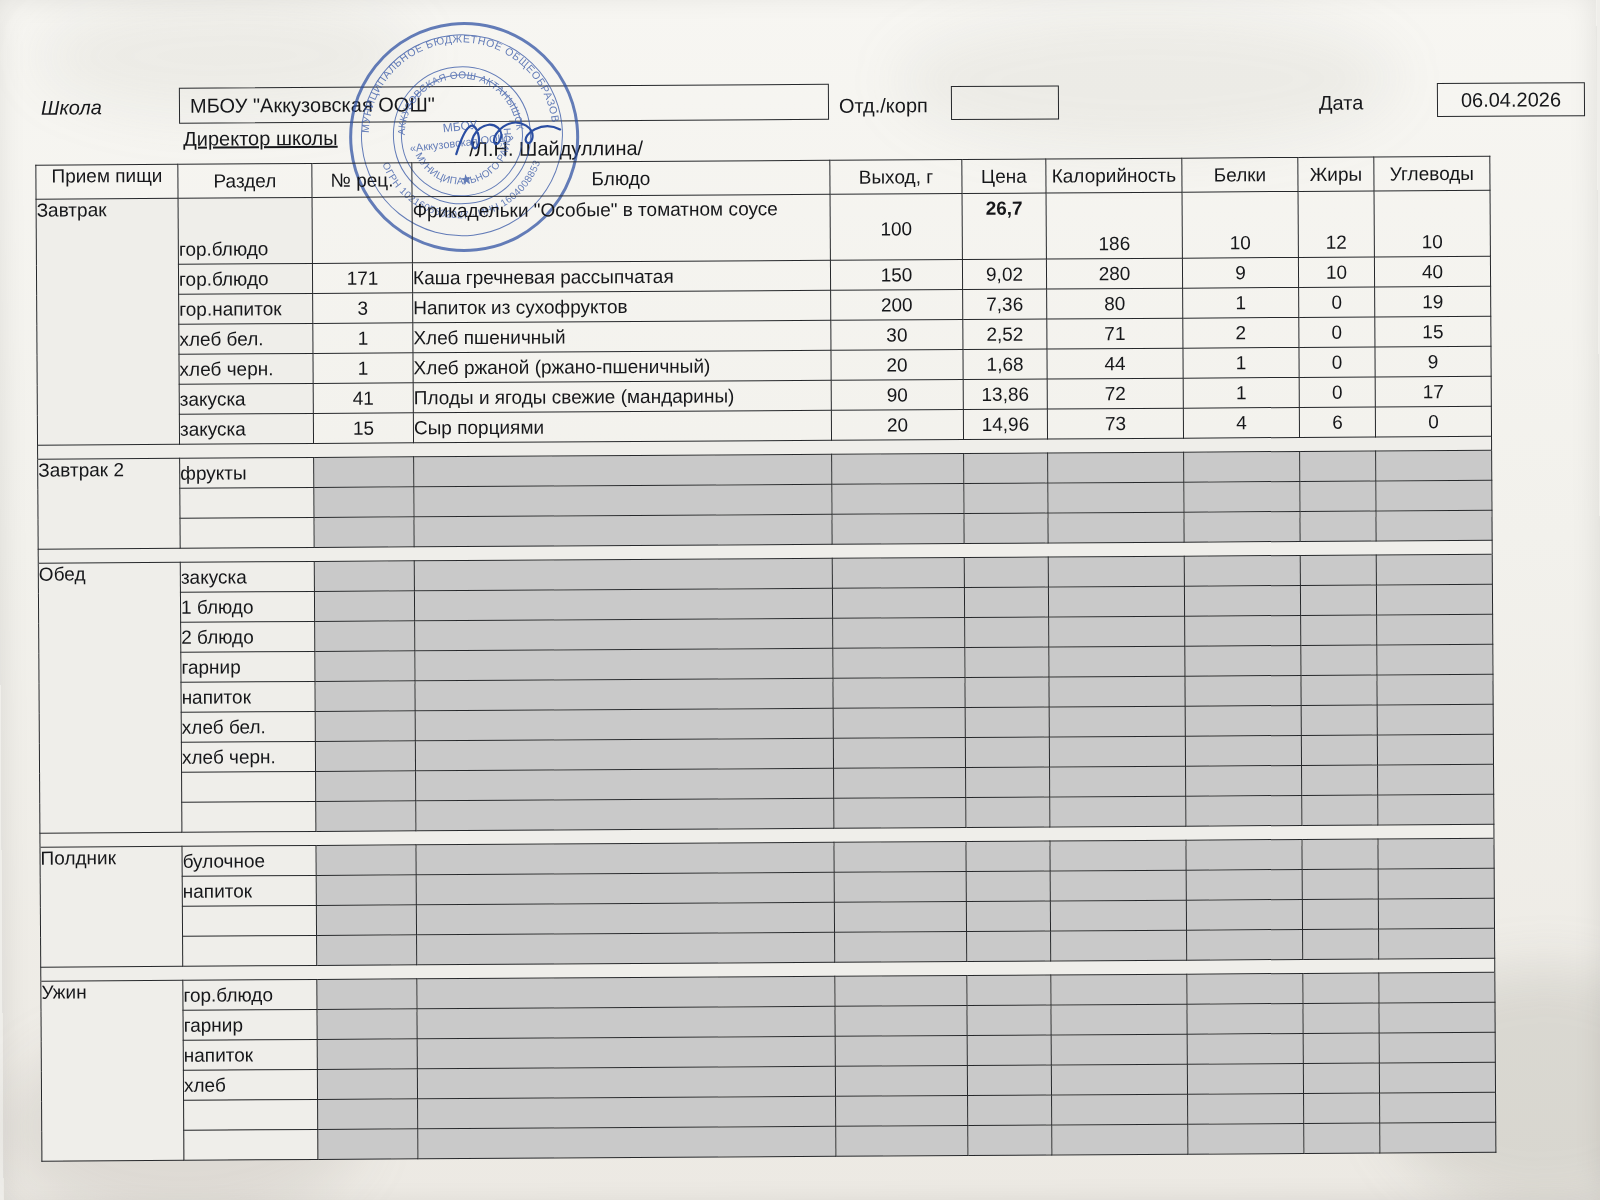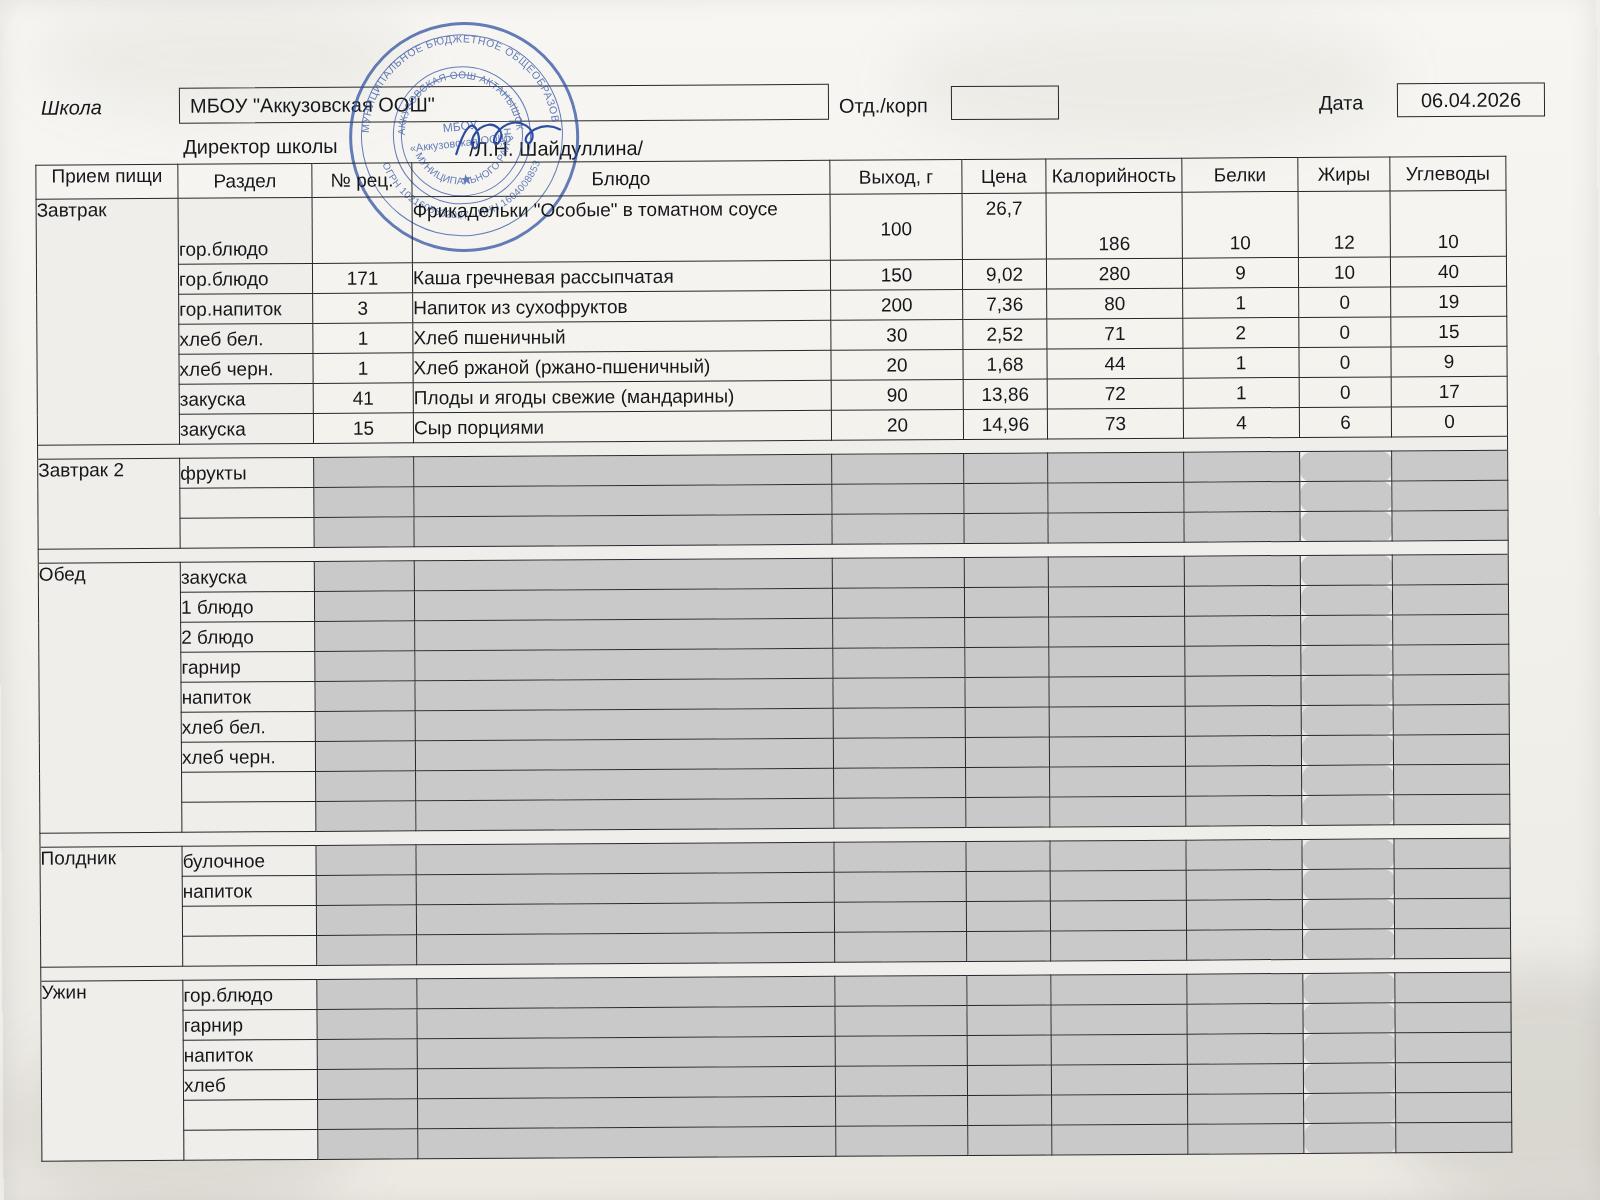--- a/index.html
+++ b/index.html
@@ -89,21 +89,21 @@
     background: transparent;
   }
   .c-meal   { width: 142px; padding-left: 8px; text-align: left; vertical-align: top; }
   .c-sect   { width: 134px; padding-left: 8px; text-align: left; background:#efeeea; }
   .c-rec    { width: 100px;  text-align: center; }
   .c-dish   { width: 418px; padding-left: 8px; text-align: left; }
   .c-out    { width: 132px; text-align: center; }
   .c-price  { width: 84px;  text-align: center; }
   .c-cal    { width: 136px; text-align: center; }
   .c-prot   { width: 116px;  text-align: center; }
-  .c-fat    { width: 92px;  text-align: center; border-radius: 11px; }
+  .c-fat    { width: 76px;  text-align: center; }
   .c-carb   { width: 116px; text-align: center; }
 
   .filled { background: #c9c9c9; }
   .sectcell { background: #efeeea; margin-left: 12px; }
   .mealcell { background: #efeeea; vertical-align: top; padding-top: 3px; }
   .spacer td { background: #efeeea; border-left: 1.4px solid #26282b; border-right: 1.4px solid #26282b; }
 
   .two-line {
     line-height: 1.05;
     white-space: normal;
@@ -152,23 +152,23 @@
     <div class="hdr-row label" style="left:44px; top:100px;font-style:italic;">Школа</div>
 
     <div class="box" style="left:182px; top:92px; width:650px; height:36px;">МБОУ "Аккузовская ООШ"</div>
 
     <div class="hdr-row label" style="left:842px; top:103px;">Отд./корп</div>
 
     <div class="box" style="left:954px; top:95px; width:108px; height:34px;"></div>
 
     <div class="hdr-row label" style="left:1322px; top:103px;">Дата</div>
 
-    <div class="box" style="left:1400px; top:95px; width:148px; height:34px; justify-content:center; padding-left:0;">06.04.2026</div>
-
-    <div class="hdr-row label" style="left:186px; top:140px;">Директор школы</div>
+    <div class="box" style="left:1440px; top:95px; width:148px; height:34px; justify-content:center; padding-left:0;">06.04.2026</div>
+
+    <div class="hdr-row label" style="left:186px; top:132px;text-decoration:underline;">Директор школы</div>
 
     <div class="hdr-row label" style="left:472px; top:144px;">/Л.Н. Шайдуллина/</div>
 
     <div id="stamp">
       <div class="ring r1"></div>
       <div class="ring r2"></div>
       <div class="ring r3"></div>
       <div class="ring r4"></div>
       <svg width="224" height="224" viewBox="0 0 224 224">
         <defs>
@@ -214,21 +214,21 @@
           <th class="c-carb">Углеводы</th>
         </tr>
       </thead>
       <tbody id="tbody">
           <tr style="height: 66px;">
             <td class="c-meal mealcell" rowspan="7">Завтрак</td>
             <td class="c-sect sectcell" style="vertical-align: bottom; padding-bottom: 3px;">гор.блюдо</td>
             <td class="c-rec" style="vertical-align: bottom; padding-bottom: 3px;"></td>
             <td class="c-dish two-line" style="vertical-align: top; padding-top: 4px;">Фрикадельки "Особые" в томатном соусе</td>
             <td class="c-out" style="vertical-align: bottom; padding-bottom: 19px;">100</td>
-            <td class="c-price" style="vertical-align: top; padding-top: 4px;">26,7</td>
+            <td class="c-price" style="vertical-align: top; padding-top: 4px; font-weight: bold;">26,7</td>
             <td class="c-cal" style="vertical-align: bottom; padding-bottom: 3px;">186</td>
             <td class="c-prot" style="vertical-align: bottom; padding-bottom: 3px;">10</td>
             <td class="c-fat" style="vertical-align: bottom; padding-bottom: 3px;">12</td>
             <td class="c-carb" style="vertical-align: bottom; padding-bottom: 3px;">10</td>
           </tr>
           <tr>
             <td class="c-sect sectcell">гор.блюдо</td>
             <td class="c-rec">171</td>
             <td class="c-dish">Каша гречневая рассыпчатая</td>
             <td class="c-out">150</td>

